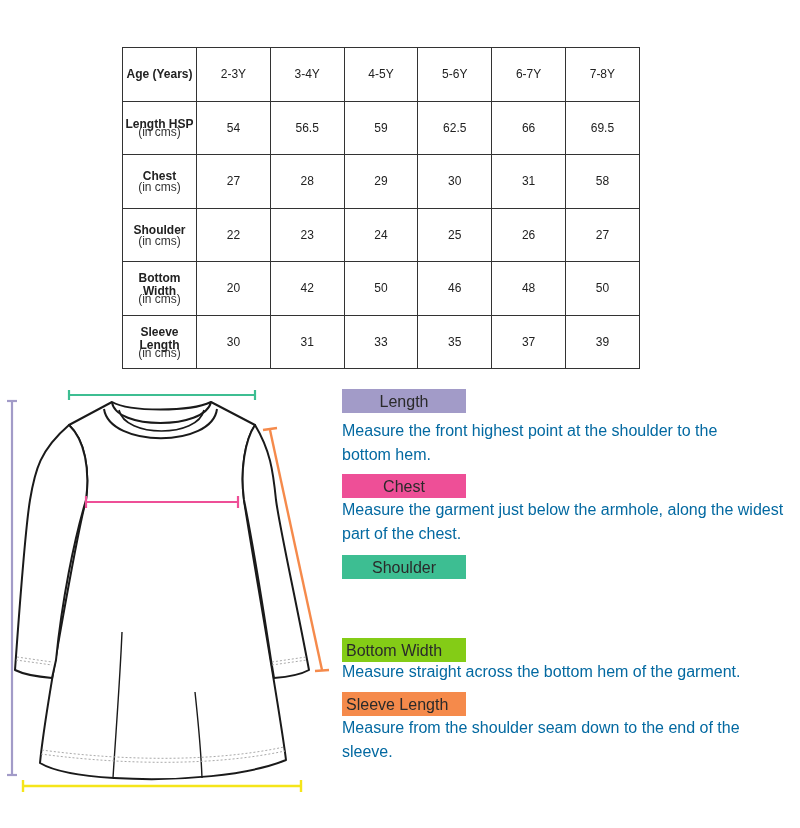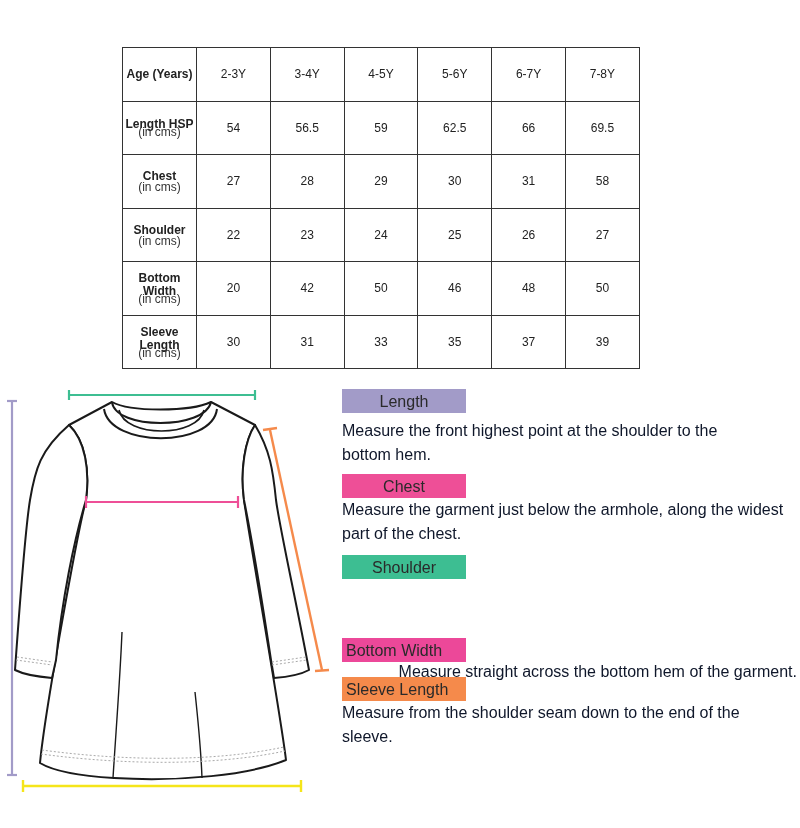--- a/index.html
+++ b/index.html
@@ -68,21 +68,21 @@
       height: 24px;
       line-height: 25px;
       font-size: 16px;
       text-align: center;
       color: #2a2a2a;
     }
     .legend-tag.left { text-align: left; padding-left: 4px; width: 120px; }
     .legend-desc {
       font-size: 16px;
       line-height: 24px;
-      color: #0f172a;
+      color: #0369a1;
       margin-top: 2px;
     }
   </style>
 </head>
 <body>
 
 <table class="size-table">
   <colgroup>
     <col class="first">
       <col class="val">
@@ -245,20 +245,20 @@
 <div class="legend" style="top:474px;">
   <span class="legend-tag" style="background:#ee4f97;">Chest</span>
   <div class="legend-desc" style="margin-top:0px;">Measure the garment just below the armhole, along the widest part of the chest.</div>
 </div>
 
 <div class="legend" style="top:555px;">
   <span class="legend-tag" style="background:#3dbe92;">Shoulder</span>
 </div>
 
 <div class="legend" style="top:638px;">
-  <span class="legend-tag left" style="background:#ec4899;">Bottom Width</span>
-  <div class="legend-desc" style="margin-top:-2px;text-align:right;">Measure straight across the bottom hem of the garment.</div>
-</div>
-
-<div class="legend" style="top:677px;">
+  <span class="legend-tag left" style="background:#84cc16;">Bottom Width</span>
+  <div class="legend-desc" style="margin-top:-2px;">Measure straight across the bottom hem of the garment.</div>
+</div>
+
+<div class="legend" style="top:692px;">
   <span class="legend-tag left" style="background:#f58a4b;">Sleeve Length</span>
   <div class="legend-desc" style="margin-top:0px; width:440px;">Measure from the shoulder seam down to the end of the sleeve.</div>
 </div>
 
 </body></html>

